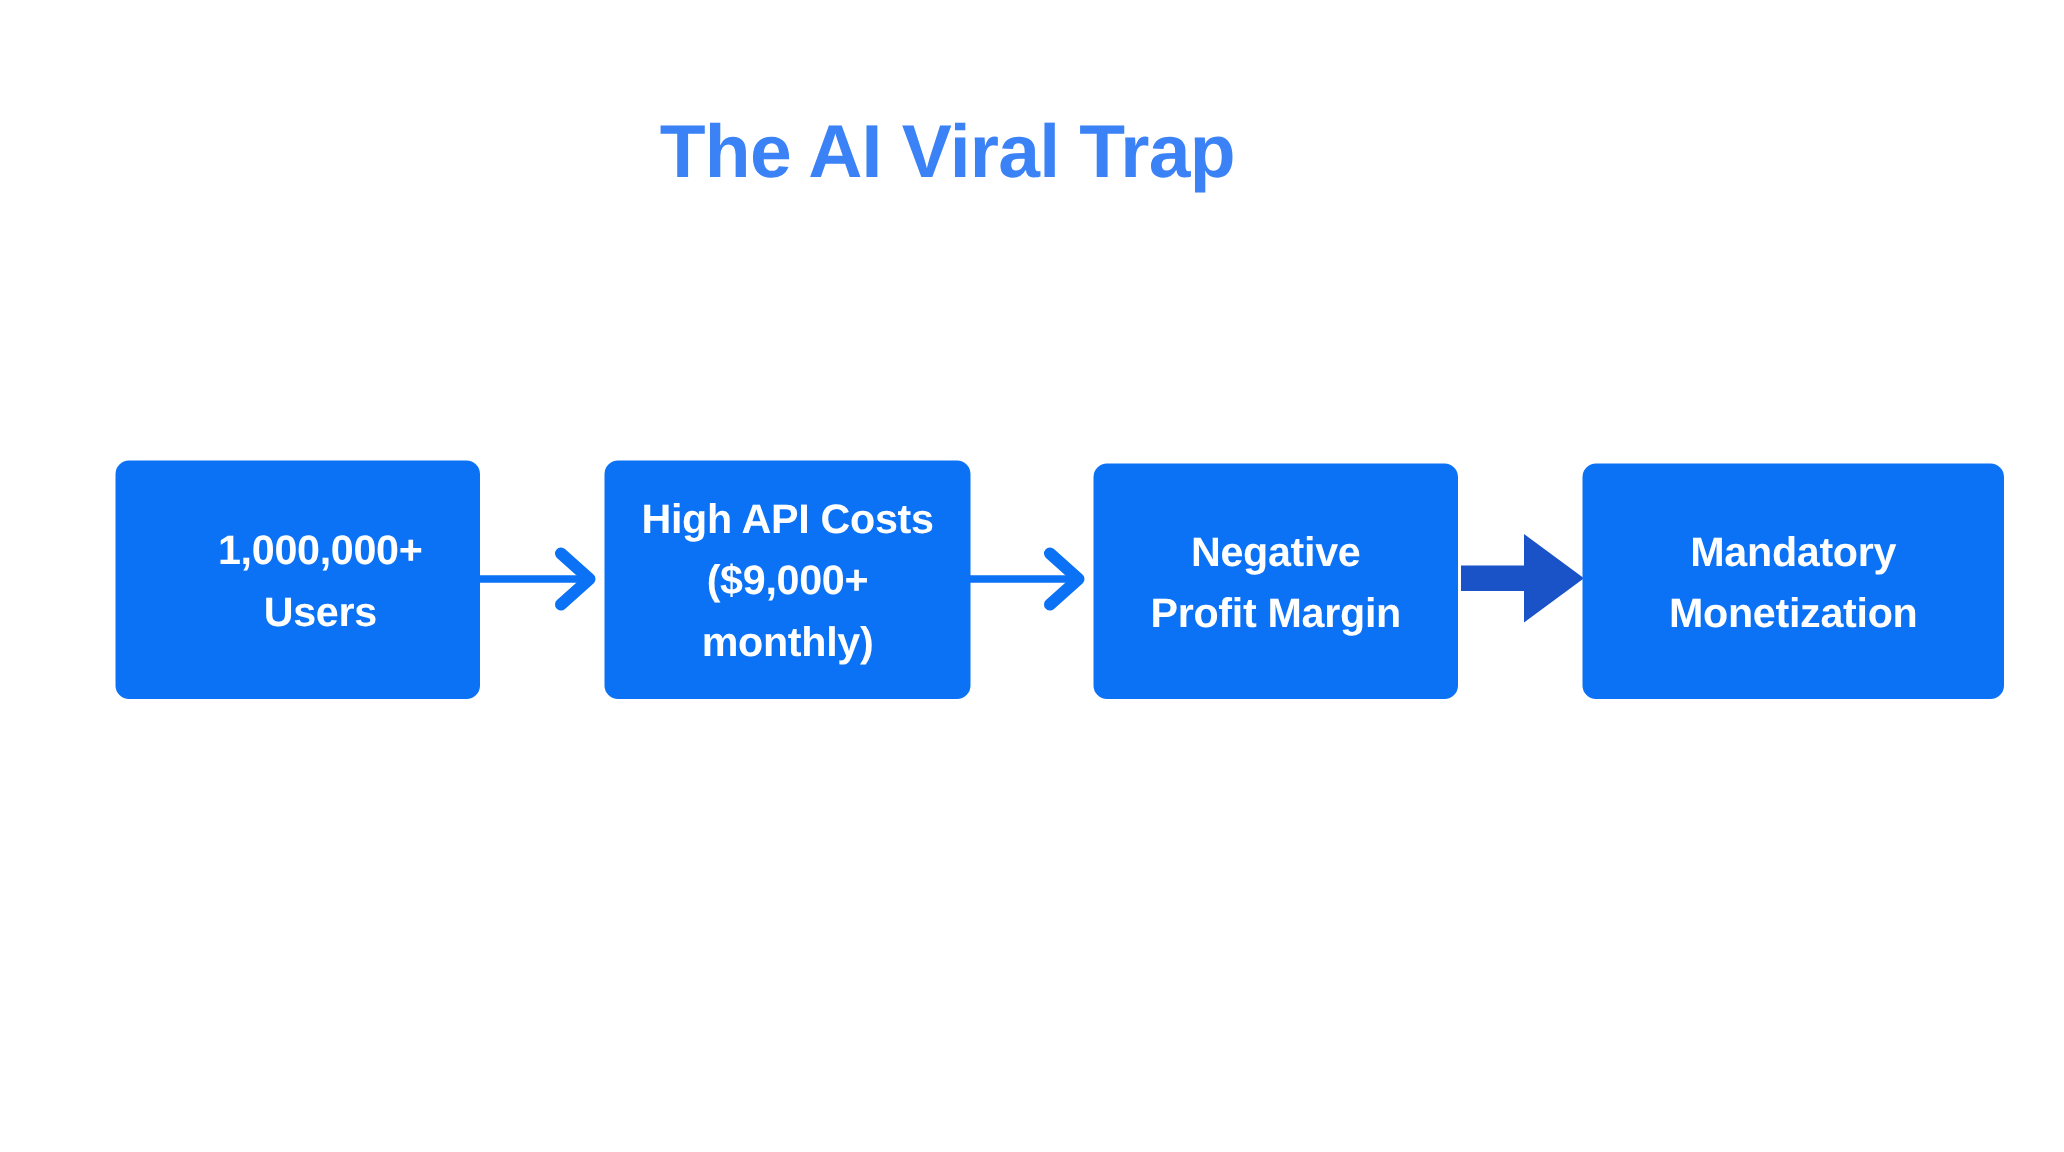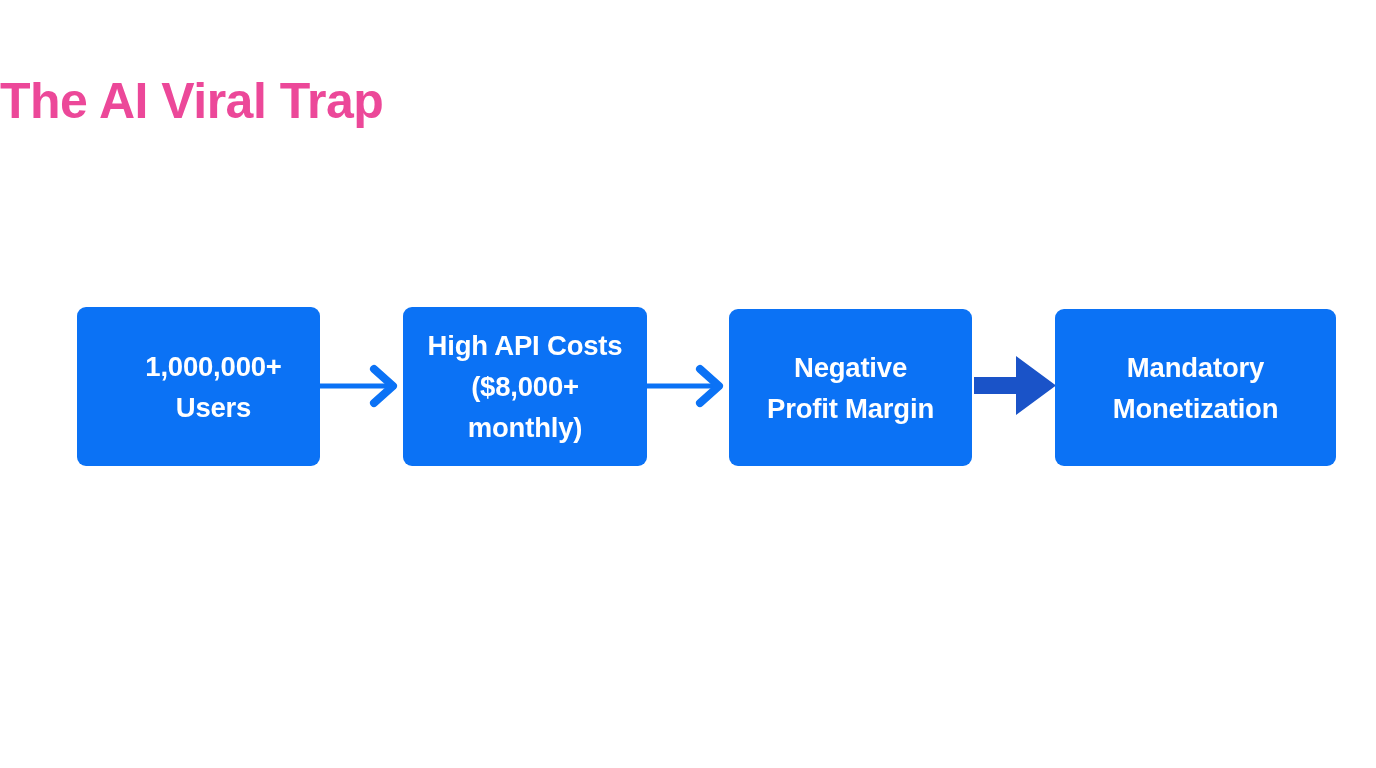--- a/index.html
+++ b/index.html
@@ -18,25 +18,25 @@
     background: #ffffff;
     overflow: hidden;
   }
 
   
   #diagram-title {
     position: absolute;
     left: 0;
     top: 76px;
     width: 1263px;
-    text-align: left;
+    text-align: center;
     font-size: 50px;
     font-weight: bold;
     letter-spacing: -0.5px;
-    color: #ec4899;
+    color: #3b82f6;
     line-height: 1.0;
     white-space: nowrap;
   }
 
   
   #flow {
     position: absolute;
     left: 0;
     top: 0;
     width: 1376px;
@@ -96,21 +96,21 @@
 
     <div class="connector" id="connector-0">
       <svg viewBox="0 0 90 62" preserveAspectRatio="none">
         <line x1="2" y1="31" x2="70" y2="31" stroke="#0b72f5" stroke-width="5" stroke-linecap="butt"></line>
         <polyline points="56,14 75,31 56,48" fill="none" stroke="#0b72f5" stroke-width="8" stroke-linecap="round" stroke-linejoin="round"></polyline>
       </svg>
     </div>
 
     <div class="node" id="node-1">
       <span class="node-label">High API Costs
-($8,000+
+($9,000+
 monthly)</span>
     </div>
 
     <div class="connector" id="connector-1">
       <svg viewBox="0 0 90 62" preserveAspectRatio="none">
         <line x1="2" y1="31" x2="70" y2="31" stroke="#0b72f5" stroke-width="5" stroke-linecap="butt"></line>
         <polyline points="56,14 75,31 56,48" fill="none" stroke="#0b72f5" stroke-width="8" stroke-linecap="round" stroke-linejoin="round"></polyline>
       </svg>
     </div>
 

